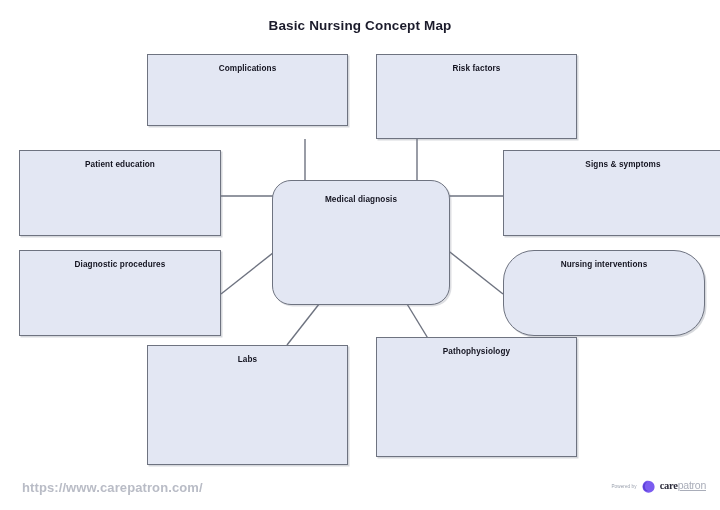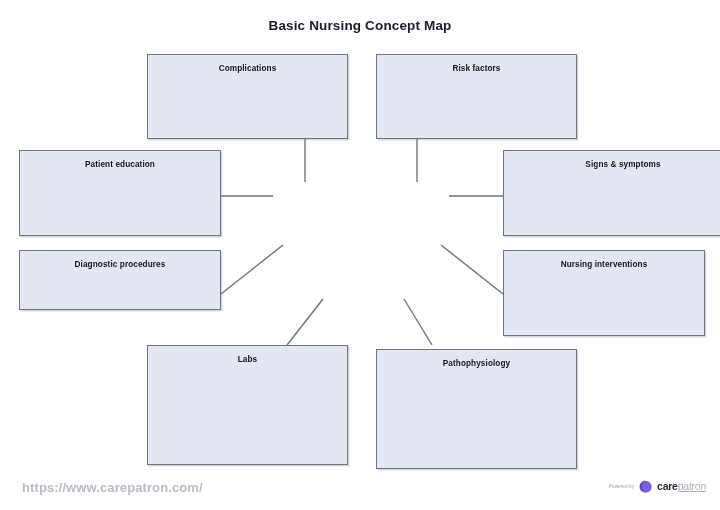--- a/index.html
+++ b/index.html
@@ -109,20 +109,21 @@
   }
   #carepatron-wordmark {
     font-size: 10.5px;
     letter-spacing: -0.25px;
     white-space: nowrap;
     line-height: 1;
   }
   #carepatron-wordmark .wm-strong {
     font-weight: bold;
     color: #2b2b3a;
+    font-family: Liberation Serif, serif;
   }
   #carepatron-wordmark .wm-light {
     font-weight: normal;
     color: #a9adb9;
     text-decoration: underline;
   }
 </style>
 </head>
 <body>
 
@@ -144,50 +145,53 @@
       <line x1="221" y1="294" x2="283" y2="245"></line>
 
       <line x1="503" y1="294" x2="441" y2="245"></line>
 
       <line x1="287" y1="345" x2="323" y2="299"></line>
 
       <line x1="432" y1="345" x2="404" y2="299"></line>
     </g>
   </svg>
 
-
-  <div class="node" style="left:147px; top:54px; width:201px; height:85px;">
+  <div class="node" id="node-center" style="left:272px; top:180px; width:178px; height:125px;">
+    <div class="node-label">Medical diagnosis</div>
+  </div>
+
+  <div class="node" style="left:147px; top:54px; width:201px; height:72px;">
     <div class="node-label">Complications</div>
   </div>
 
   <div class="node" style="left:19px; top:150px; width:202px; height:86px;">
     <div class="node-label">Patient education</div>
   </div>
 
   <div class="node" style="left:376px; top:54px; width:201px; height:85px;">
     <div class="node-label">Risk factors</div>
   </div>
 
-  <div class="node" style="left:19px; top:250px; width:202px; height:60px;">
+  <div class="node" style="left:19px; top:250px; width:202px; height:86px;">
     <div class="node-label">Diagnostic procedures</div>
   </div>
 
   <div class="node" style="left:503px; top:150px; width:240px; height:86px;">
     <div class="node-label">Signs &amp; symptoms</div>
   </div>
 
-  <div class="node" style="left:503px; top:250px; width:202px; height:86px;">
+  <div class="node" style="left:503px; top:250px; width:202px; height:86px;border-radius:31px;">
     <div class="node-label">Nursing interventions</div>
   </div>
 
   <div class="node" style="left:147px; top:345px; width:201px; height:120px;">
     <div class="node-label">Labs</div>
   </div>
 
-  <div class="node" style="left:376px; top:349px; width:201px; height:120px;">
+  <div class="node" style="left:376px; top:337px; width:201px; height:120px;">
     <div class="node-label">Pathophysiology</div>
   </div>
 
   <a id="footer-url" href="#">https://www.carepatron.com/</a>
 
   <div id="footer-brand">
     <span id="powered-by-label">Powered by</span>
     <svg id="carepatron-logo-mark" viewBox="0 0 32 32">
       <path d="M10.5 4.2 C17.8 2.2 25.6 5.4 28.2 12.2 C30.6 18.6 27.4 26.0 20.8 28.4
                C14.6 30.6 7.2 27.8 4.4 21.6 C1.6 15.4 4.0 7.6 10.5 4.2 Z" fill="#7b5cf0"></path>

